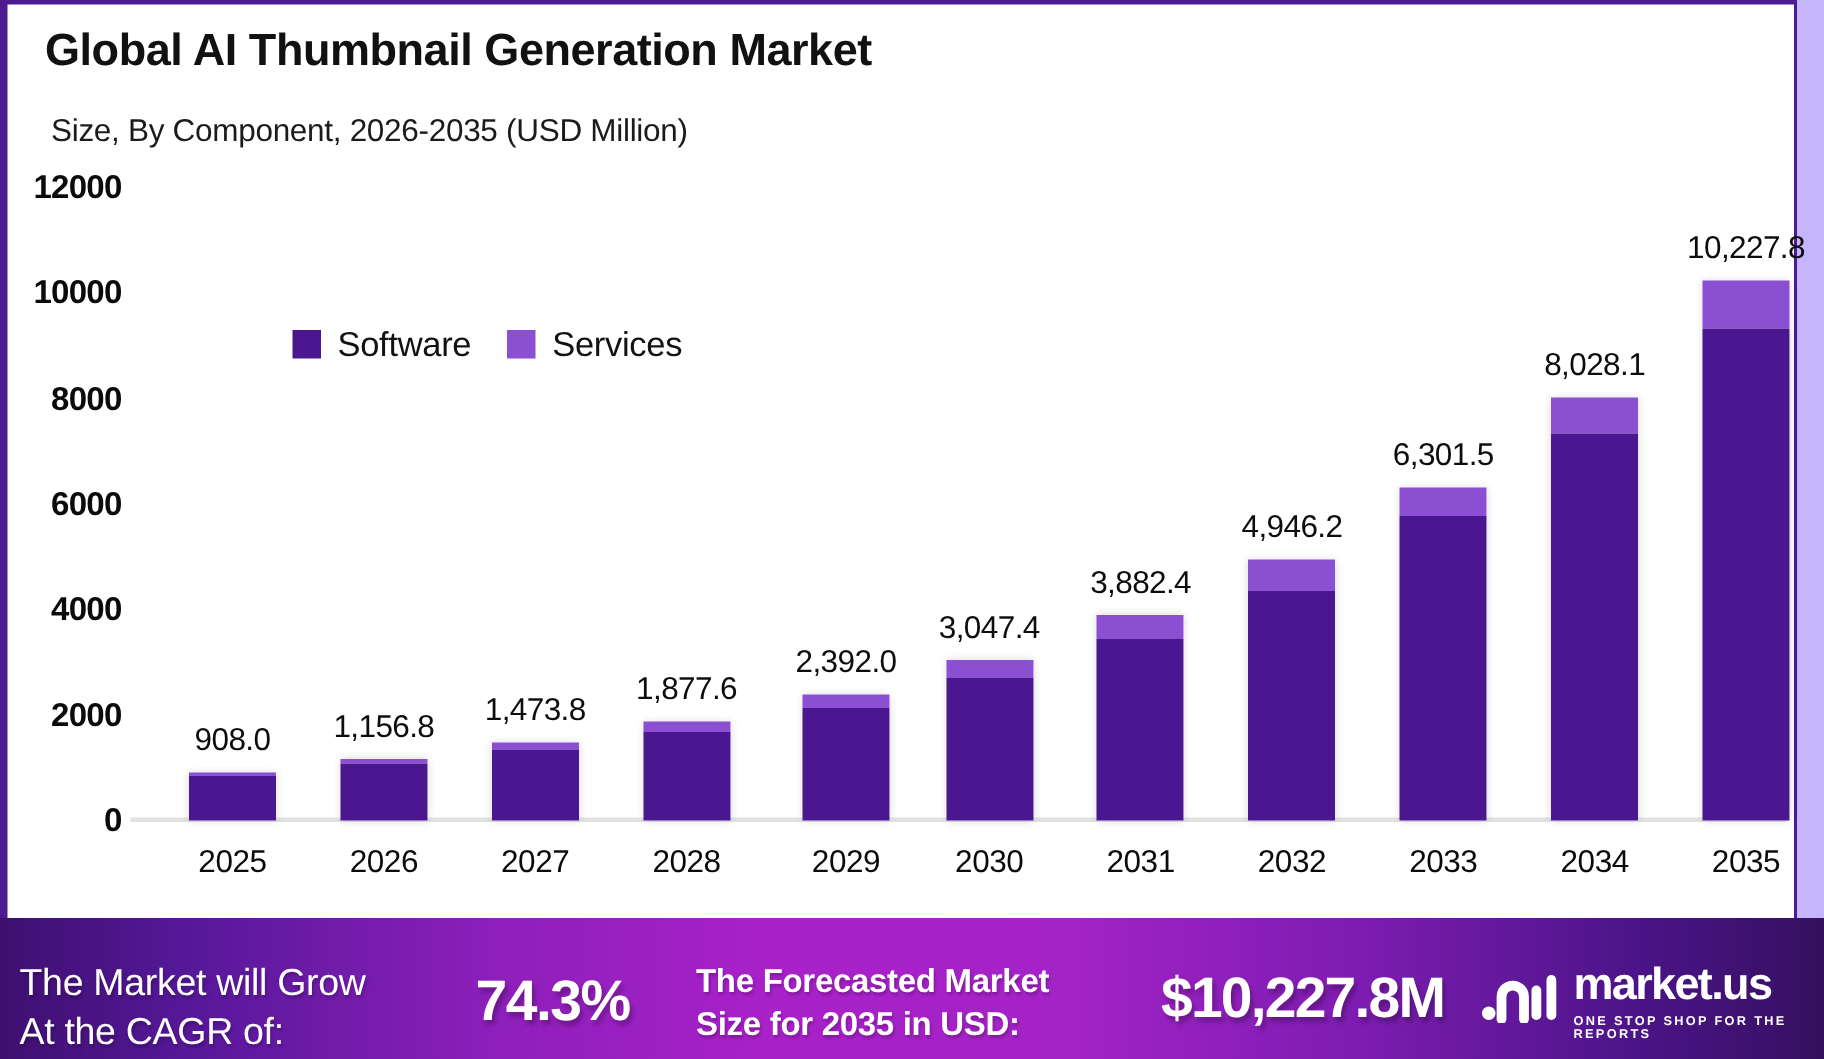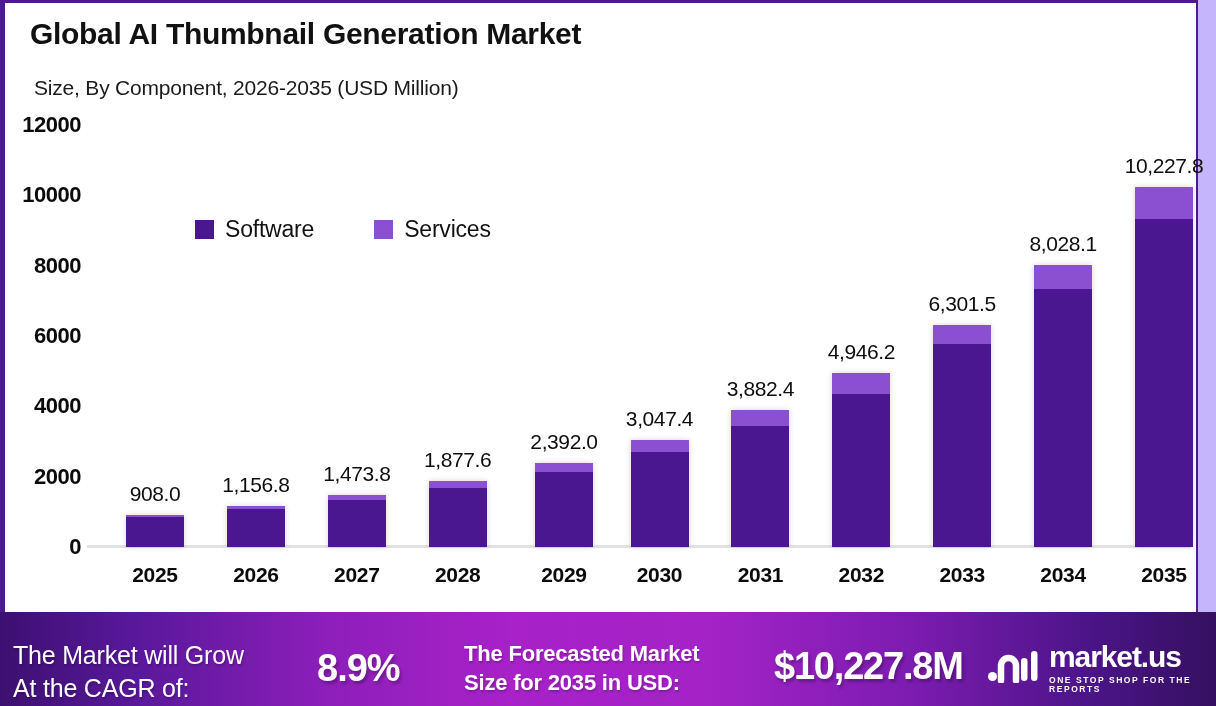--- a/index.html
+++ b/index.html
@@ -115,34 +115,34 @@
     white-space: nowrap;
     letter-spacing: -0.4px;
   }
   .xtick {
     position: absolute;
     left: 50%;
     transform: translateX(-50%);
     top: 100%;
     margin-top: 16px;
     font-size: 21px;
-    font-weight: bold;
+    font-weight: normal;
     color: #0b0b0b;
     white-space: nowrap;
     letter-spacing: -0.3px;
   }
 
   
   #legend {
     position: absolute;
     left: 190px;
     top: 213px;
     display: flex;
     align-items: center;
-    gap: 60px;
+    gap: 24px;
   }
   .legend-item {
     display: flex;
     align-items: center;
     gap: 11px;
   }
   .legend-swatch {
     width: 19px;
     height: 19px;
   }
@@ -357,21 +357,21 @@
           </div>
         </div>
     </div>
   </div>
 
   <div id="footer">
     <div id="cagr-caption">
       <div>The Market will Grow</div>
       <div>At the CAGR of:</div>
     </div>
-    <div id="cagr-value">8.9%</div>
+    <div id="cagr-value">74.3%</div>
 
     <div id="forecast-caption">
       <div>The Forecasted Market</div>
       <div>Size for 2035 in USD:</div>
     </div>
     <div id="forecast-value">$10,227.8M</div>
 
     <div id="brand">
       <span id="brand-mark">
         <svg width="50" height="34" viewBox="0 0 50 34" aria-hidden="true">

